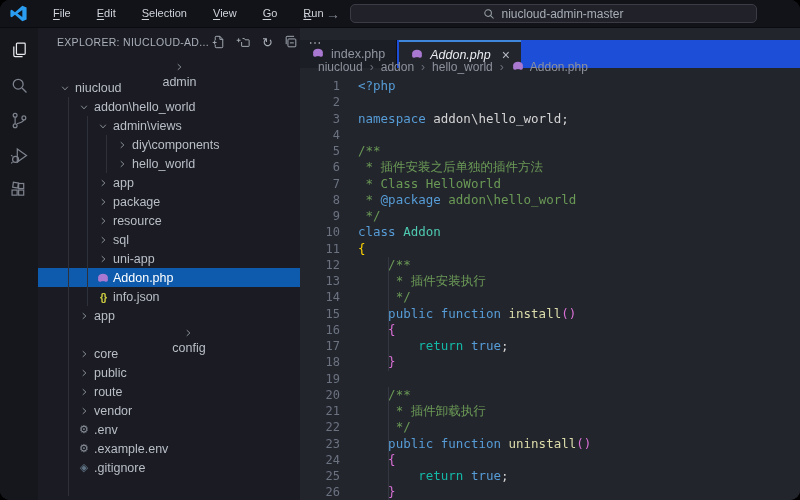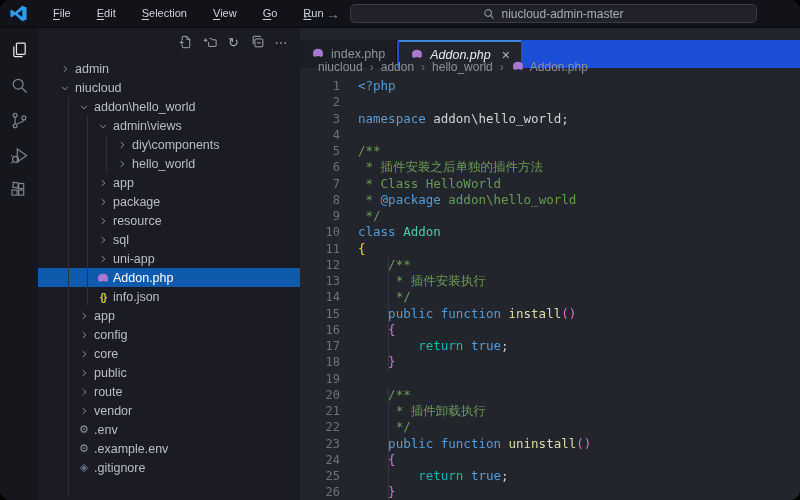--- a/index.html
+++ b/index.html
@@ -128,20 +128,21 @@
           <rect x="3.5" y="11.5" width="5.8" height="5.8"></rect>
           <rect x="11" y="11.5" width="5.8" height="5.8"></rect>
           <rect x="11" y="4" width="5.8" height="5.8"></rect>
           <rect x="4.6" y="3" width="5.8" height="5.8" transform="rotate(8 7.5 5.9)"></rect>
         </svg>
       </div>
     </aside>
 
   <aside class="sidebar">
     <div class="sb-header">
+      <span class="sb-title">EXPLORER: NIUCLOUD-AD...</span>
       <div class="sb-actions" id="sb-actions">
           <div class="tb">
             <svg width="14" height="14" viewBox="0 0 16 16" fill="none" stroke="currentColor" stroke-width="1.1">
               <path d="M9 1.5H4.7a1 1 0 0 0-1 1V6M3.7 11v2.5a1 1 0 0 0 1 1h6.6a1 1 0 0 0 1-1V5L9 1.5"></path>
               <path d="M9 1.5V5h3.3"></path>
               <path d="M.8 8.5h4.4M3 6.3v4.4"></path>
             </svg>
           </div>
           <div class="tb">
             <svg width="14" height="14" viewBox="0 0 16 16" fill="none" stroke="currentColor" stroke-width="1.1">
@@ -158,21 +159,21 @@
               <path d="M2.5 10.5v-8a1 1 0 0 1 1-1h8"></path>
               <path d="M6.8 9h4.4"></path>
             </svg>
           </div>
           <div class="tb">
             <span style="font-size:13px;letter-spacing:1px;line-height:1;">⋯</span>
           </div>
         </div>
     </div>
     <div class="tree" id="tree">
-        <div class="row" style="padding-left: 19px;">
+        <div class="row" style="padding-left: 19px; flex-direction: column;">
           <span class="slot">
             <svg width="10" height="10" viewBox="0 0 16 16">
               <path d="M6 3.5l5 4.5-5 4.5" fill="none" stroke="currentColor" stroke-width="1.5"></path>
             </svg>
           </span>
           <span class="tlabel">admin</span>
         </div>
         <div class="row" style="padding-left: 19px;">
           <span class="slot">
             <svg width="10" height="10" viewBox="0 0 16 16">
@@ -271,21 +272,21 @@
           <span class="tlabel">info.json</span>
         </div>
         <div class="row" style="padding-left: 38px;">
           <span class="slot">
             <svg width="10" height="10" viewBox="0 0 16 16">
               <path d="M6 3.5l5 4.5-5 4.5" fill="none" stroke="currentColor" stroke-width="1.5"></path>
             </svg>
           </span>
           <span class="tlabel">app</span>
         </div>
-        <div class="row" style="padding-left: 38px;">
+        <div class="row" style="padding-left: 38px; flex-direction: column;">
           <span class="slot">
             <svg width="10" height="10" viewBox="0 0 16 16">
               <path d="M6 3.5l5 4.5-5 4.5" fill="none" stroke="currentColor" stroke-width="1.5"></path>
             </svg>
           </span>
           <span class="tlabel">config</span>
         </div>
         <div class="row" style="padding-left: 38px;">
           <span class="slot">
             <svg width="10" height="10" viewBox="0 0 16 16">

